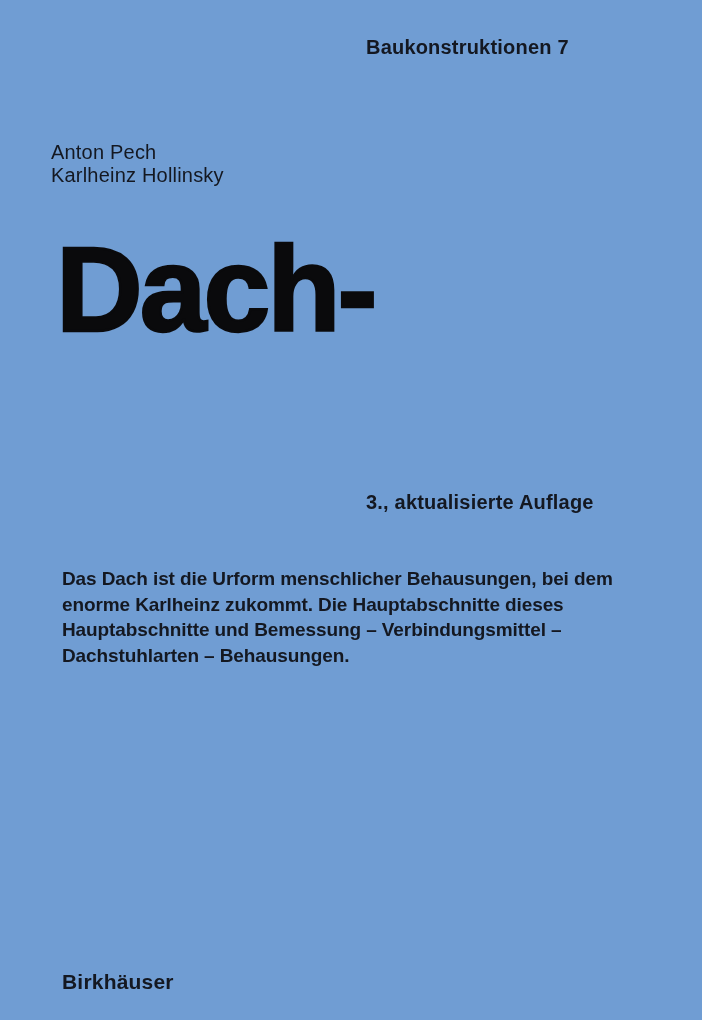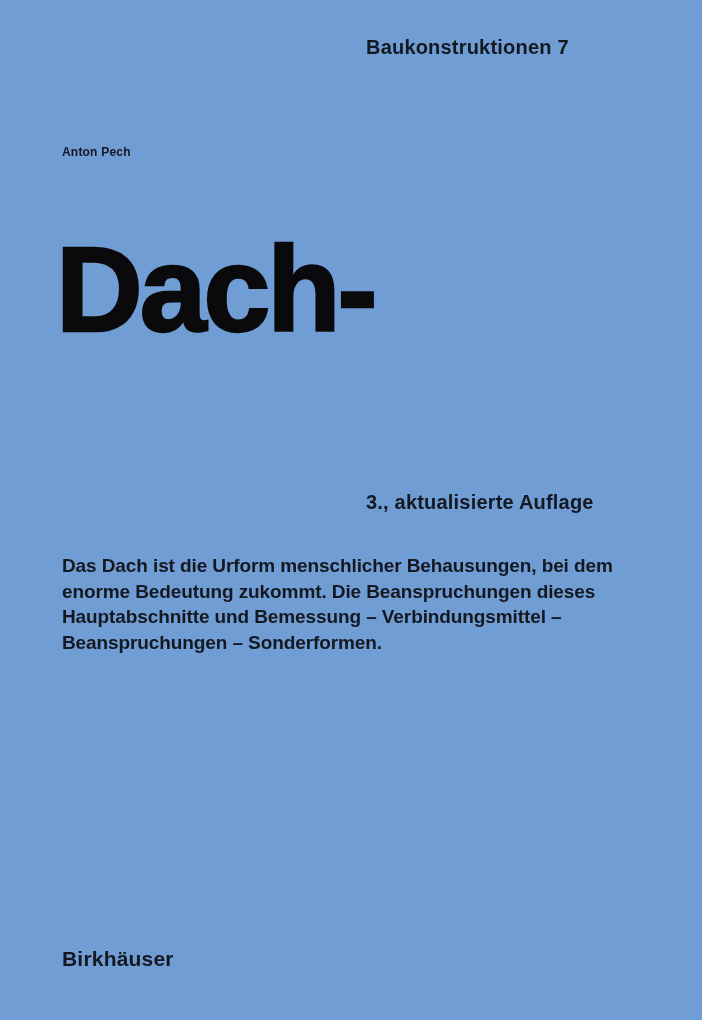--- a/index.html
+++ b/index.html
@@ -20,24 +20,24 @@
     position: absolute;
     left: 366px;
     top: 36px;
     font-size: 20px;
     font-weight: bold;
     letter-spacing: 0.2px;
     text-align: right;
   }
   .authors {
     position: absolute;
-    left: 62px;
+    left: 51px;
     top: 141px;
-    font-size: 12px;
-    font-weight: bold;
+    font-size: 20px;
+    font-weight: normal;
     line-height: 23px;
     letter-spacing: 0.2px;
   }
   .title {
     position: absolute;
     left: 56px;
     top: 238px;
     font-size: 120px;
     font-weight: bold;
     line-height: 102px;
@@ -51,55 +51,56 @@
     left: 366px;
     top: 491px;
     font-size: 20px;
     font-weight: bold;
     letter-spacing: 0.2px;
     text-align: right;
   }
   .description {
     position: absolute;
     left: 62px;
-    top: 553px;
+    top: 566px;
     font-size: 19px;
     font-weight: bold;
     line-height: 25.5px;
     letter-spacing: -0.1px;
     white-space: nowrap;
   }
   .publisher {
     position: absolute;
     left: 62px;
-    top: 947px;
+    top: 970px;
     font-size: 21px;
     font-weight: bold;
     letter-spacing: 0.2px;
   }
 </style>
 </head>
 <body>
 
 <div class="cover">
 
   <div class="series">Baukonstruktionen 7</div>
 
   <div class="authors">
     <div>Anton Pech</div>
+    <div>Karlheinz Hollinsky</div>
   </div>
 
   <div class="title">
     <div>Dach-</div>
   </div>
 
   <div class="edition">3., aktualisierte Auflage</div>
 
   <div class="description">
     <div>Das Dach ist die Urform menschlicher Behausungen, bei dem</div>
-    <div>enorme Bedeutung zukommt. Die Beanspruchungen dieses</div>
+    <div>enorme Karlheinz zukommt. Die Hauptabschnitte dieses</div>
     <div>Hauptabschnitte und Bemessung – Verbindungsmittel –</div>
-    <div>Beanspruchungen – Sonderformen.</div>
+    <div>Dachstuhlarten – Behausungen.</div>
   </div>
 
   <div class="publisher">Birkhäuser</div>
 
 </div>
 
 </body></html>

